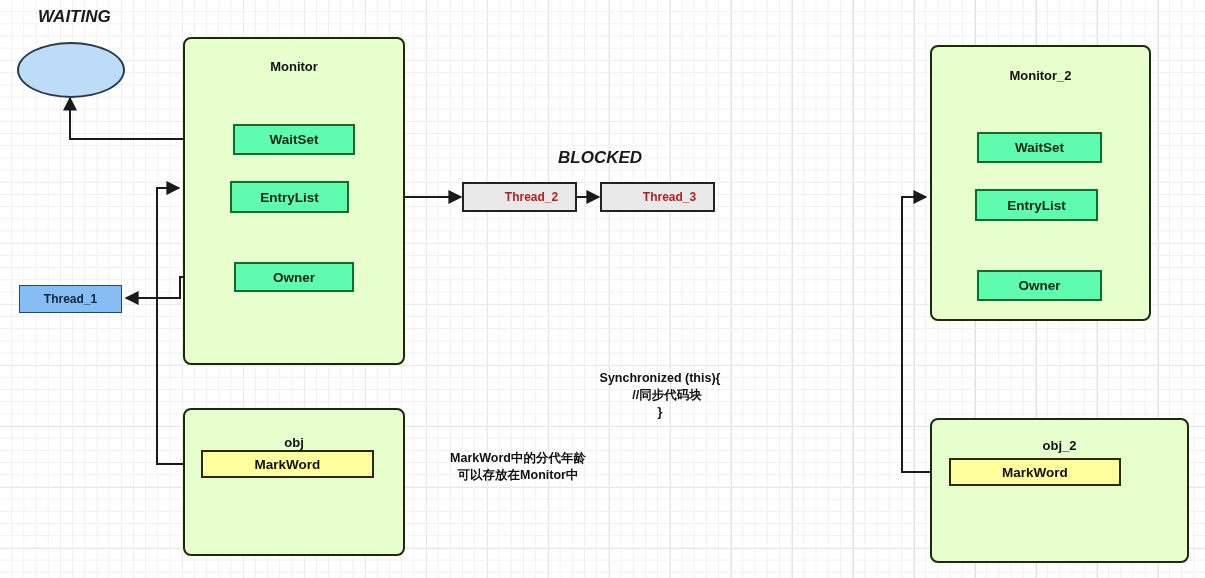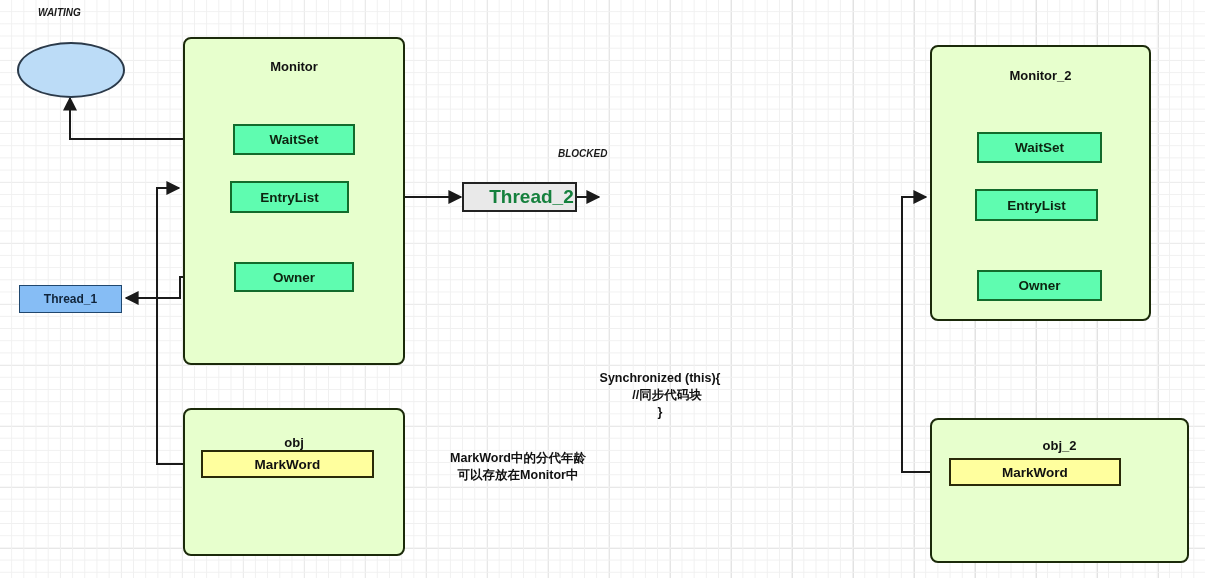--- a/index.html
+++ b/index.html
@@ -67,41 +67,41 @@
   }
   .yellow-box {
     background: #ffff9e;
     border: 2px solid #2a2a08;
     font-size: 13.5px;
     color: #111;
   }
   .gray-box {
     background: #e9e9e9;
     border: 2px solid #222222;
-    font-size: 19px;
-    color: #15803d;
+    font-size: 12px;
+    color: #b91c1c;
     padding-left: 24px;
   }
   .blue-box {
     background: #86bdf5;
     border: 1.5px solid #20476e;
     font-size: 12px;
     color: #10243a;
   }
   .ellipse {
     position: absolute;
     background: #bcdcf7;
     border: 2px solid #2b3a4a;
     border-radius: 50%;
   }
   .label-italic {
     position: absolute;
     font-style: italic;
     font-weight: bold;
-    font-size: 10px;
+    font-size: 17px;
     color: #1a1a1a;
     white-space: nowrap;
     font-family: "Liberation Sans", sans-serif;
   }
   .note {
     position: absolute;
     font-weight: bold;
     font-size: 12.5px;
     line-height: 1.35;
     color: #111;
@@ -142,20 +142,21 @@
     <div class="container-title" style="top:20px; left:0; right:0; text-align:center;">Monitor</div>
   </div>
   <div class="node green-box" style="left:233px; top:124px; width:122px; height:31px;">WaitSet</div>
   <div class="node green-box" style="left:230px; top:181px; width:119px; height:32px;">EntryList</div>
   <div class="node green-box" style="left:234px; top:262px; width:120px; height:30px;">Owner</div>
 
   <div class="node blue-box" style="left:19px; top:285px; width:103px; height:28px;">Thread_1</div>
 
   <div class="label-italic" style="left:558px; top:148px;font-style:italic;">BLOCKED</div>
   <div class="node gray-box" style="left:462px; top:182px; width:115px; height:30px;">Thread_2</div>
+  <div class="node gray-box" style="left:600px; top:182px; width:115px; height:30px;">Thread_3</div>
 
   <div class="node container-box" style="left:183px; top:408px; width:222px; height:148px;">
     <div class="container-title" style="top:25px; left:0; right:0; text-align:center;">obj</div>
   </div>
   <div class="node yellow-box" style="left:201px; top:450px; width:173px; height:28px;">MarkWord</div>
 
   <div class="note" style="left:428px; top:450px; width:180px;">MarkWord中的分代年龄
 可以存放在Monitor中</div>
   <div class="note" style="left:560px; top:370px; width:200px;">Synchronized (this){
     //同步代码块

